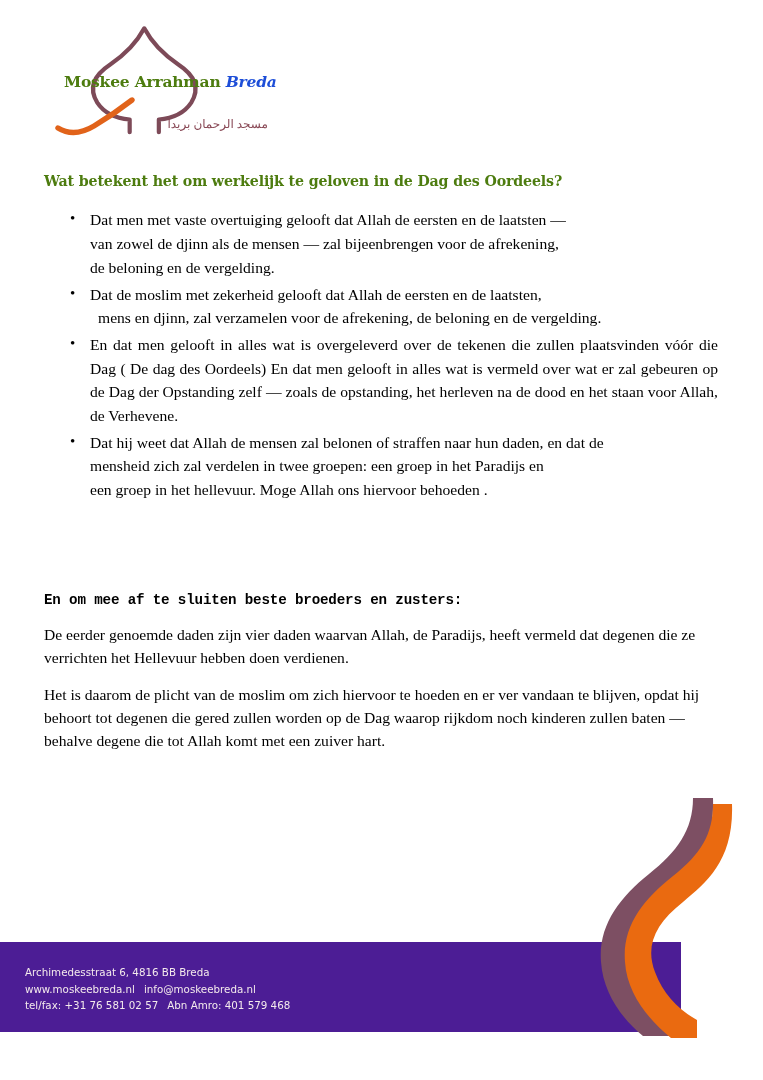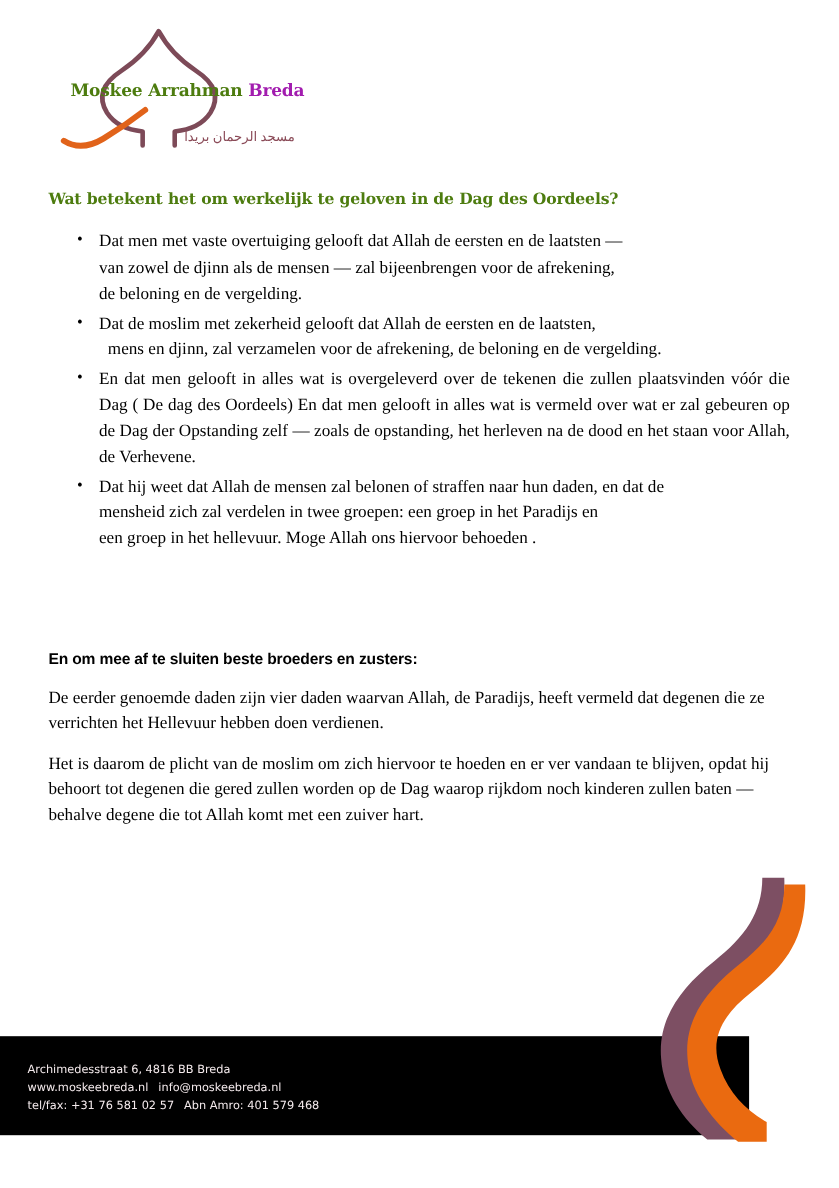--- a/index.html
+++ b/index.html
@@ -45,21 +45,21 @@
     top: 52px;
     width: 204px;
     font-family: "DejaVu Serif", serif;
     font-weight: bold;
     font-size: 15.5px;
     letter-spacing: -0.2px;
     white-space: nowrap;
     line-height: 1;
   }
   .wm-orange { color: #4d7c0f; }
-  .wm-maroon { color: #a21caf; }
+  .wm-maroon { color: #1d4ed8; font-style: italic; }
   .logo-arabic {
     position: absolute;
     left: 110px;
     top: 96px;
     width: 130px;
     direction: rtl;
     font-family: Liberation Serif, serif;
     font-size: 12px;
     color: #8a4a57;
     line-height: 1;
@@ -105,41 +105,41 @@
     color: #000;
   }
   li.justified { text-align: justify; text-justify: inter-word; }
   li .ln { display: block; }
   li .ln.indent1 { padding-left: 8px; }
 
   .spacer-gap { height: 86px; }
 
   h2.section-heading-2 {
     margin: 0;
-    font-family: Liberation Sans, sans-serif;
+    font-family: Liberation Mono, monospace;
     font-size: 14.2px;
     font-weight: bold;
     line-height: 1.3;
     color: #000;
     letter-spacing: -0.15px;
   }
   p.body-para {
     margin: 14px 0 0 0;
     font-size: 15.6px;
     line-height: 1.48;
   }
 
   
   .footer-bar {
     position: absolute;
     left: 0;
     bottom: 48px;
     width: 681px;
     height: 90px;
-    background: #000000;
+    background: #4c1d95;
   }
   .footer-text {
     position: absolute;
     left: 25px;
     top: 22px;
     font-family: "DejaVu Sans", sans-serif;
     font-size: 10.3px;
     line-height: 1.62;
     color: #f4eaec;
     white-space: nowrap;

